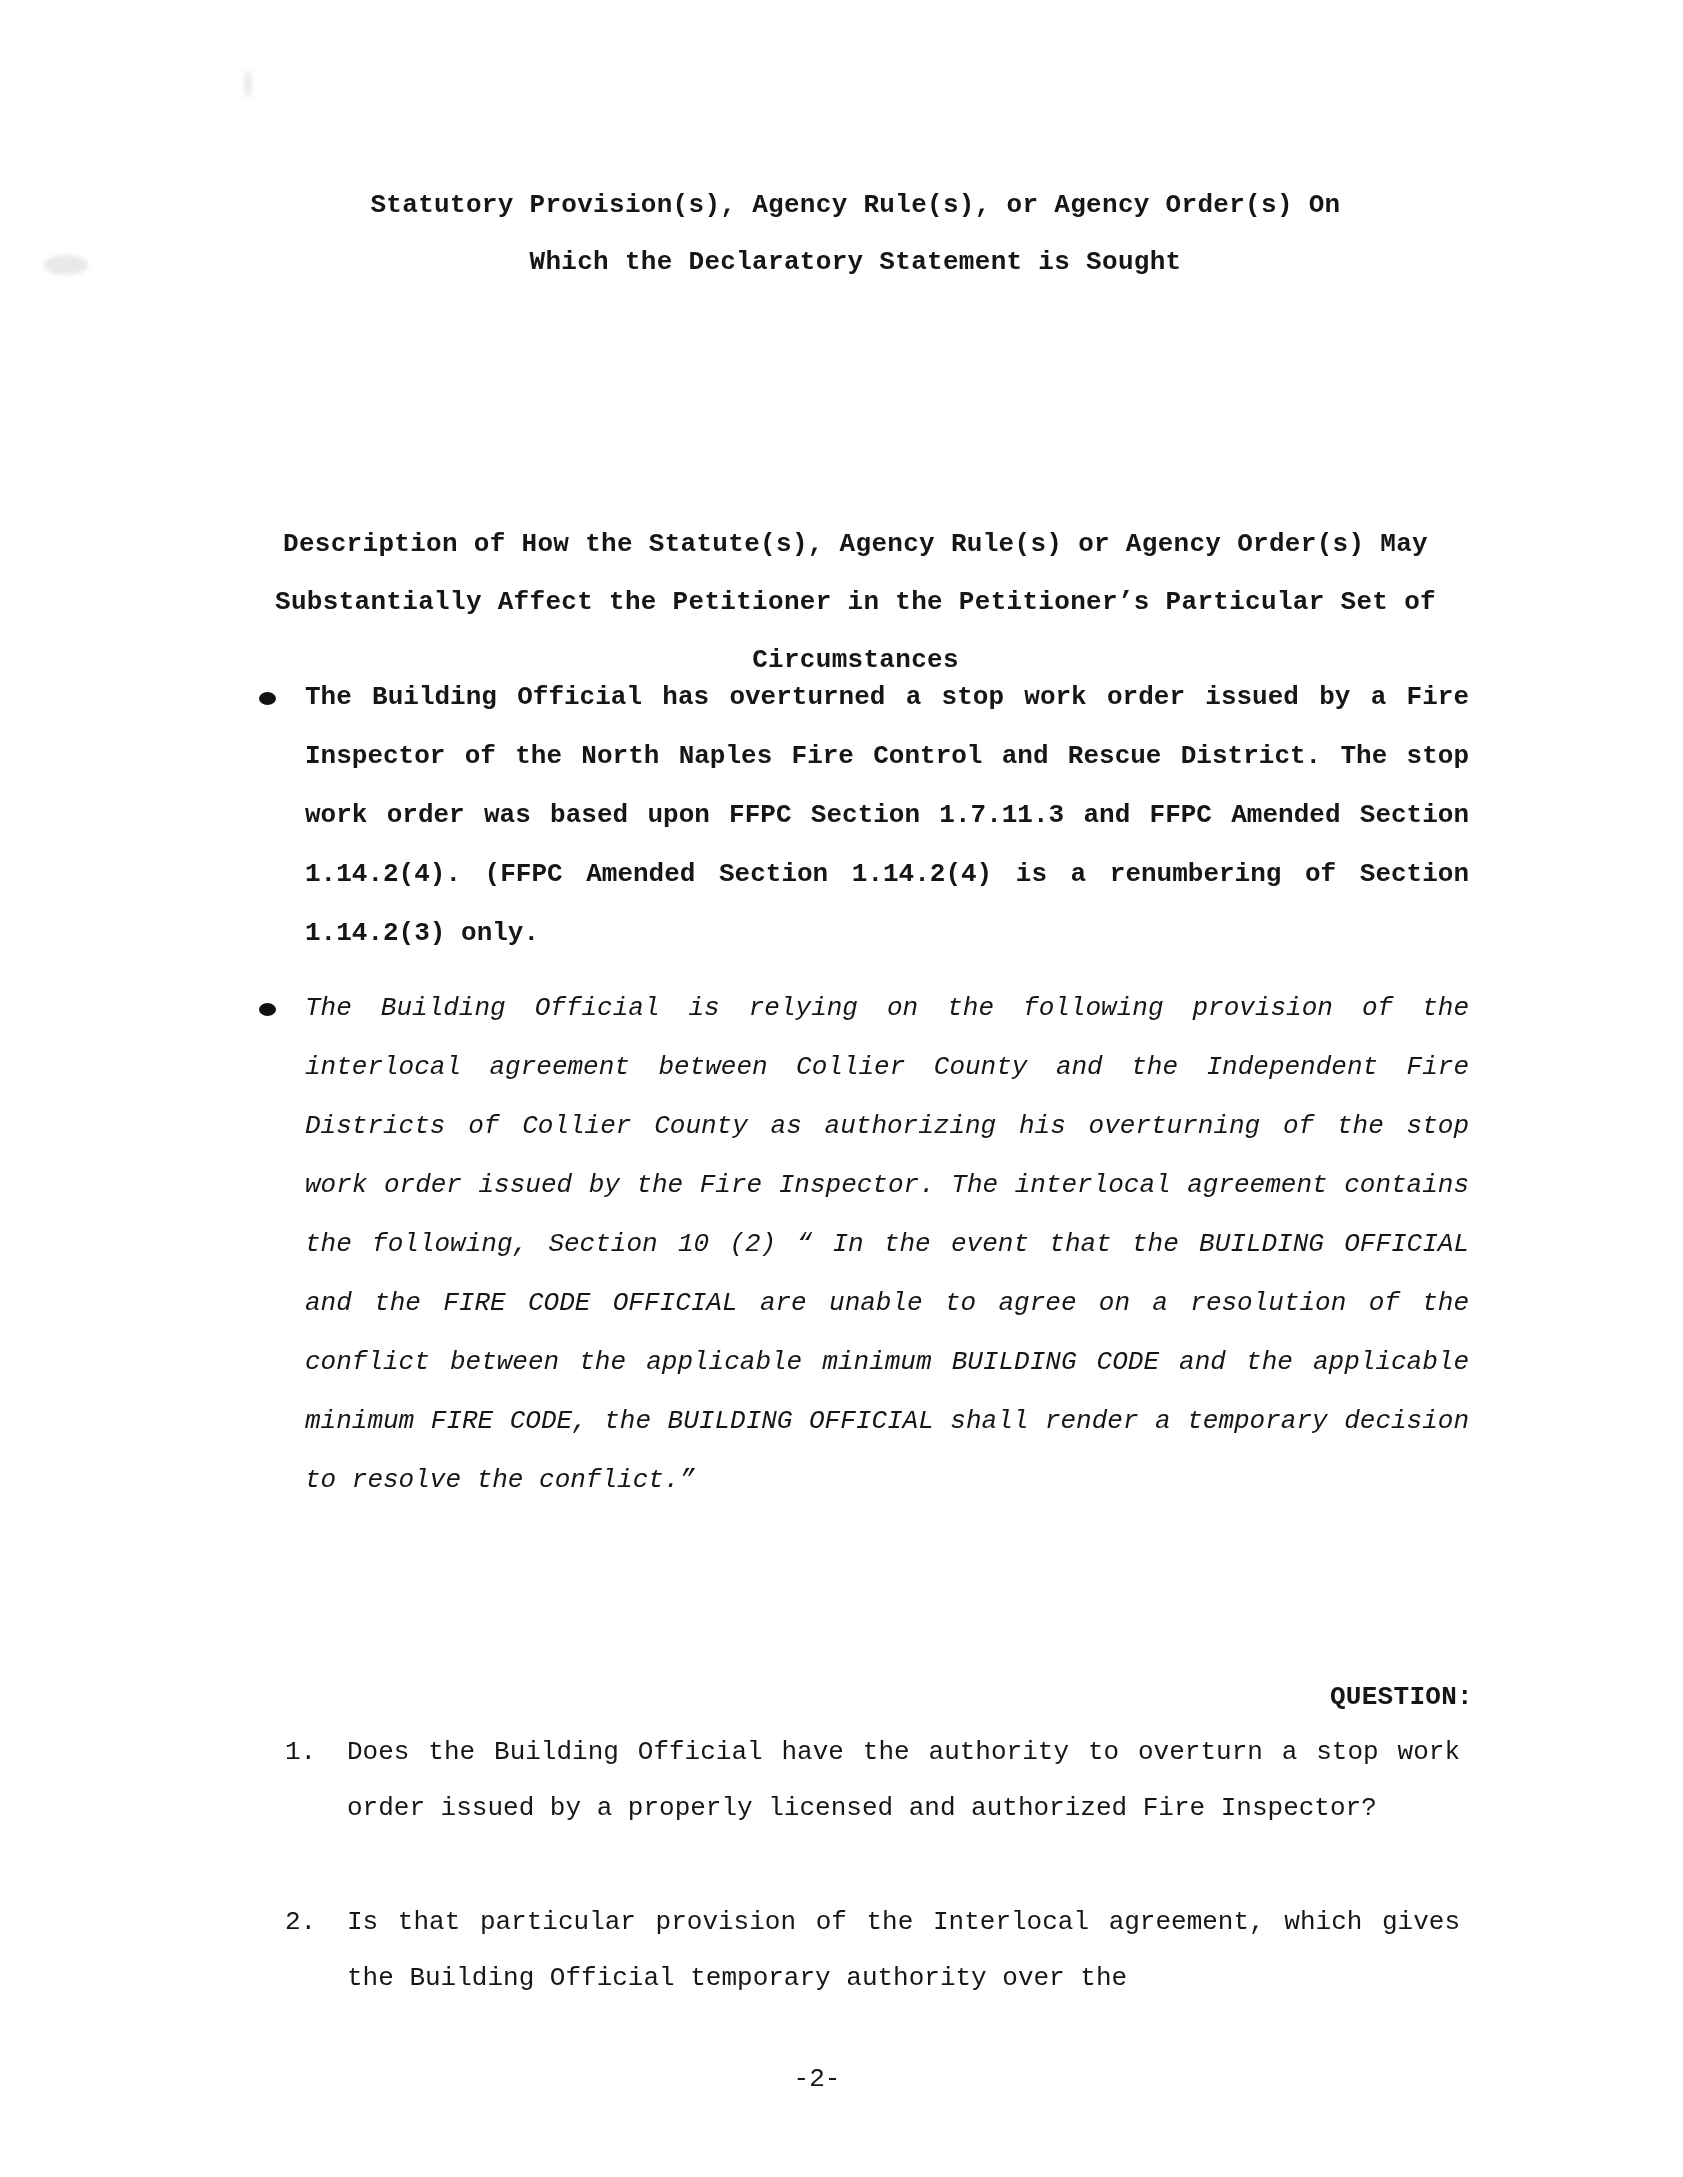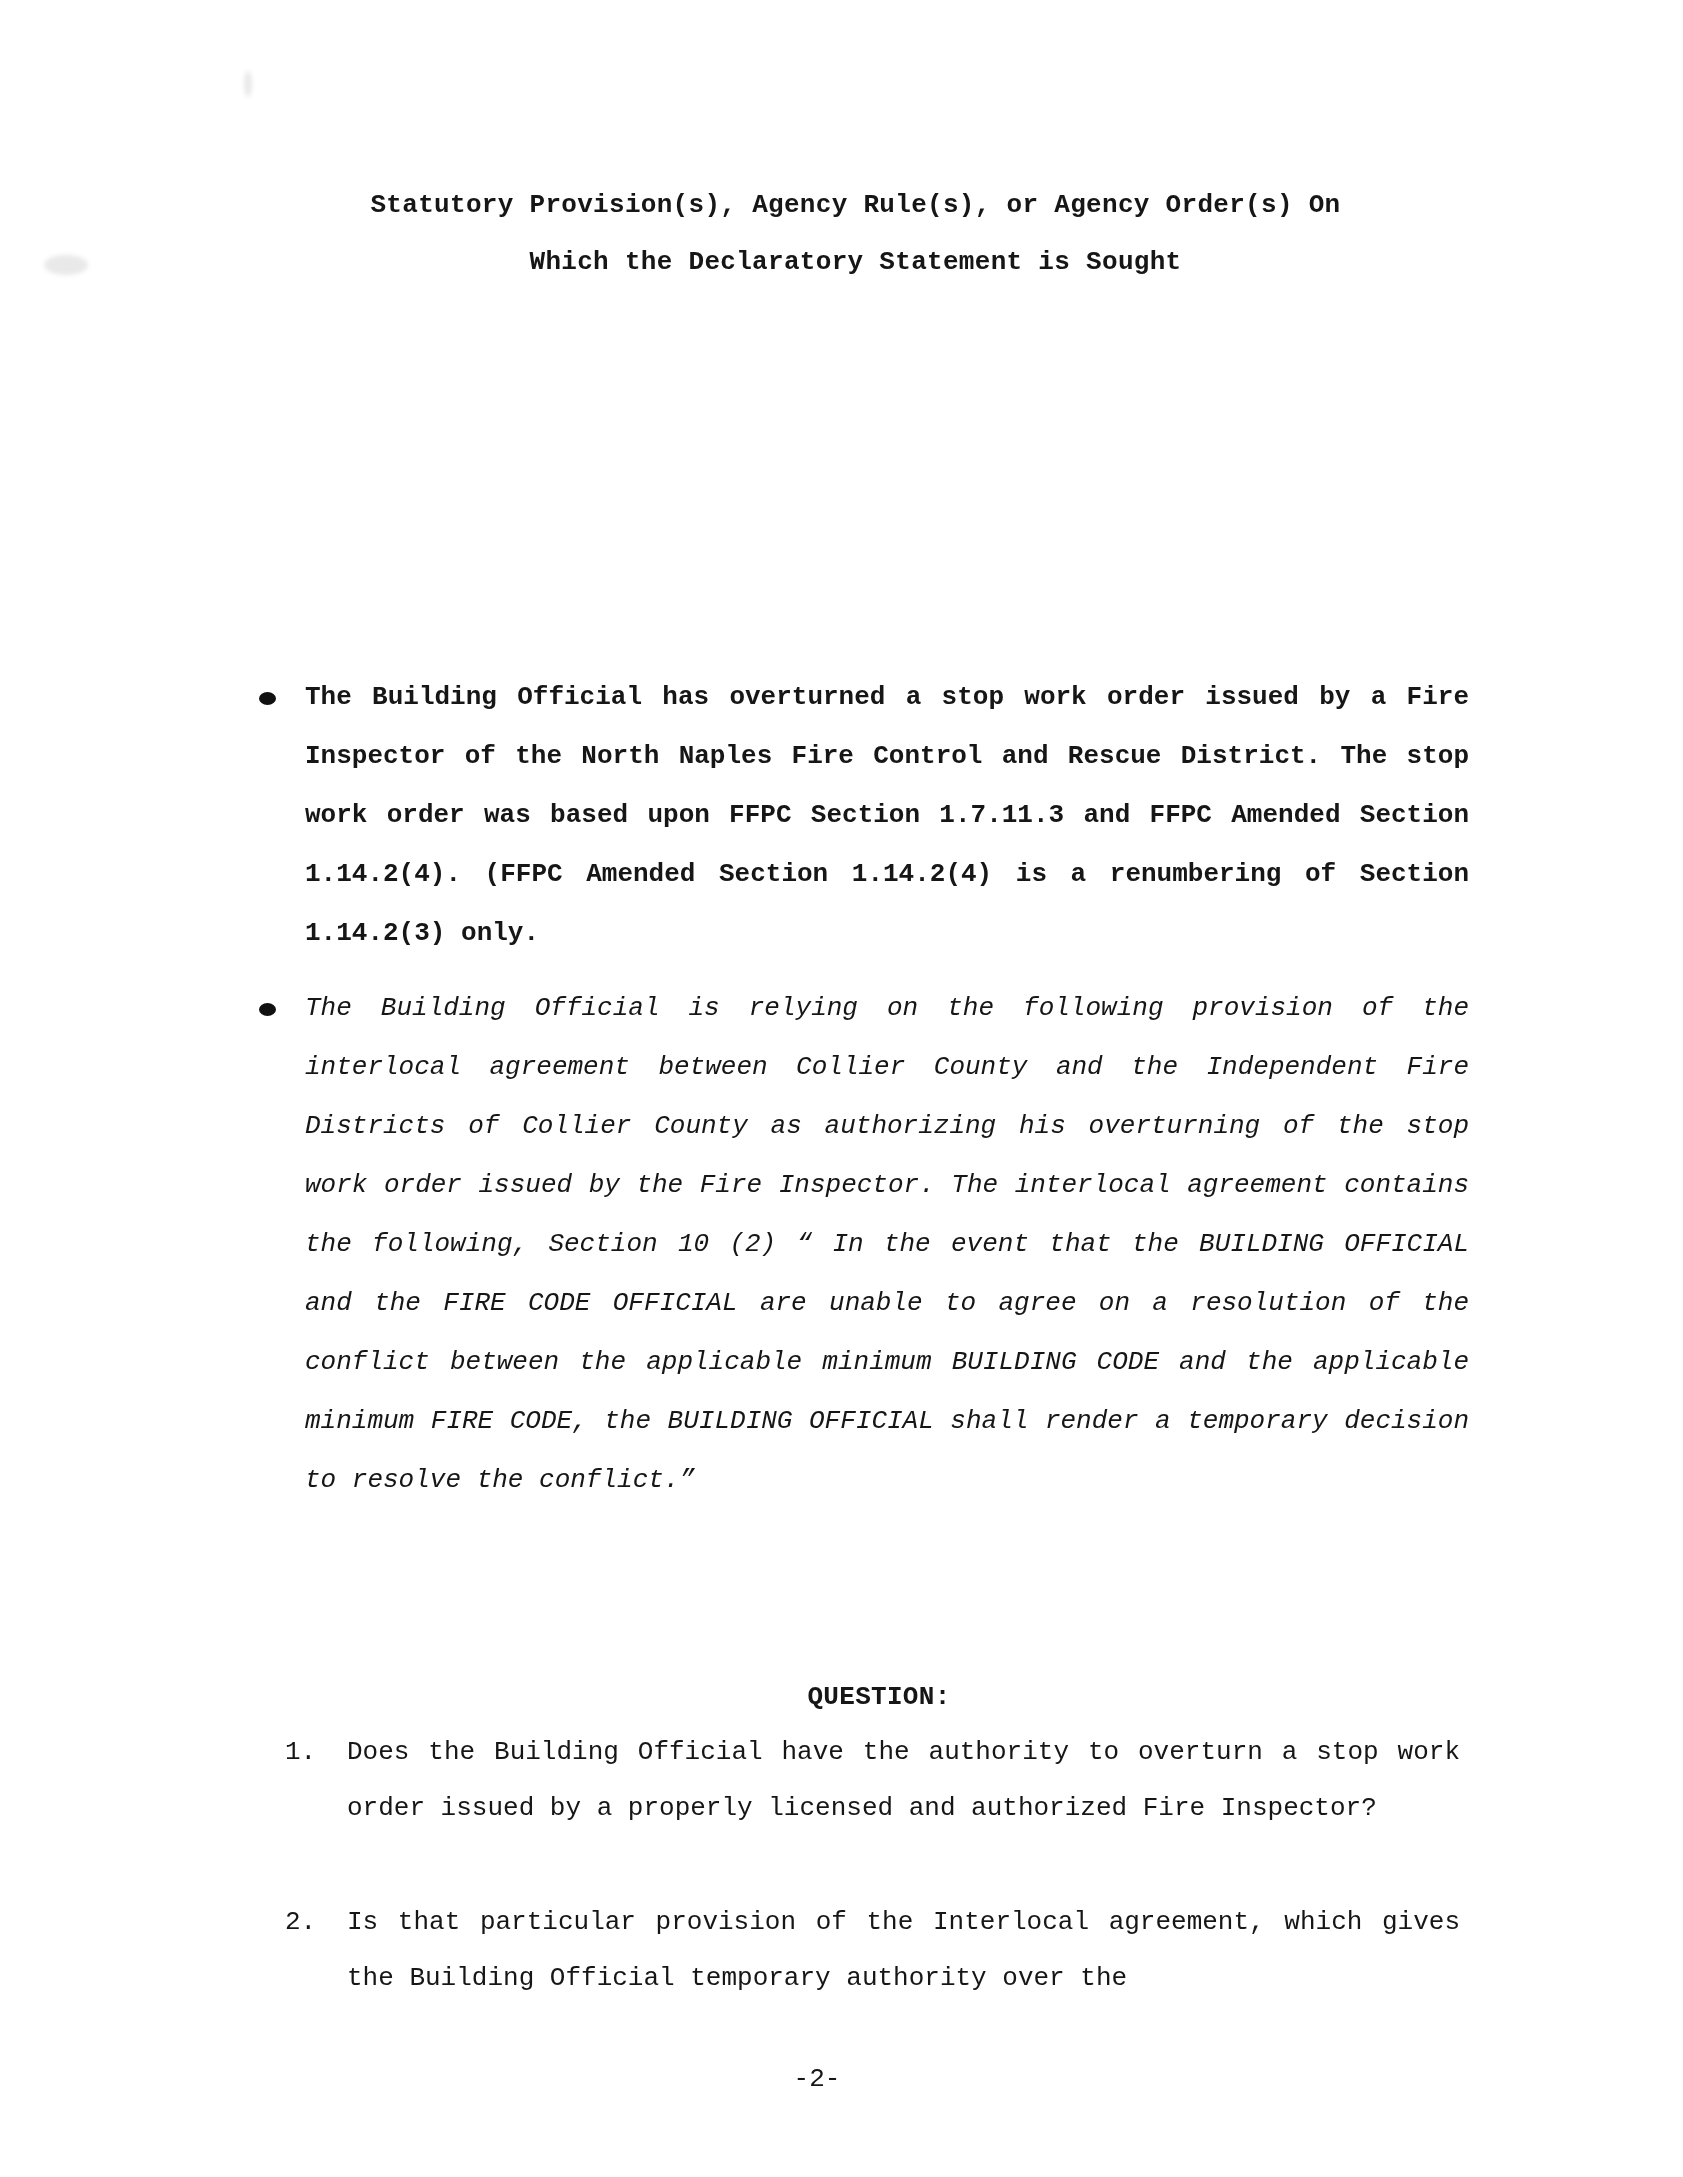--- a/index.html
+++ b/index.html
@@ -48,21 +48,21 @@
     position: absolute;
     left: -46px; top: 24px;
     width: 17px; height: 13px;
     border-radius: 50%;
     background: #111111;
   }
   .question-h {
     left: 285px; top: 1669px; width: 1188px;
     line-height: 56px;
     font-weight: bold;
-    text-align: center;
+    text-align: right;
     letter-spacing: 0.3px;
   }
   .q-item {
     left: 347px; width: 1113px;
     line-height: 56px;
     text-align: justify;
   }
   .q-item-1 { top: 1724px; }
   .q-item-2 { top: 1894px; }
   .q-num {
@@ -87,20 +87,21 @@
 <body>
 
 <div class="page">
 
   <div class="artifact artifact-1"></div>
   <div class="artifact artifact-2"></div>
 
   <div class="abs doc-heading h1">Statutory Provision(s), Agency Rule(s), or Agency Order(s) On Which the Declaratory Statement is Sought</div>
 
 
+  <div class="abs doc-heading h2">Description of How the Statute(s), Agency Rule(s) or Agency Order(s) May Substantially Affect the Petitioner in the Petitioner’s Particular Set of Circumstances</div>
 
   <div class="abs bullet-item bullet-1">
     <span class="bullet-dot"></span>
     <span>The Building Official has overturned a stop work order issued by a Fire Inspector of the North Naples Fire Control and Rescue District. The stop work order was based upon FFPC Section 1.7.11.3 and FFPC Amended Section 1.14.2(4). (FFPC Amended Section 1.14.2(4) is a renumbering of Section 1.14.2(3) only.</span>
   </div>
 
   <div class="abs bullet-item bullet-2">
     <span class="bullet-dot"></span>
     <span>The Building Official is relying on the following provision of the interlocal agreement between Collier County and the Independent Fire Districts of Collier County as authorizing his overturning of the stop work order issued by the Fire Inspector. The interlocal agreement contains the following, Section 10 (2) “ In the event that the BUILDING OFFICIAL and the FIRE CODE OFFICIAL are unable to agree on a resolution of the conflict between the applicable minimum BUILDING CODE and the applicable minimum FIRE CODE, the BUILDING OFFICIAL shall render a temporary decision to resolve the conflict.”</span>
   </div>

